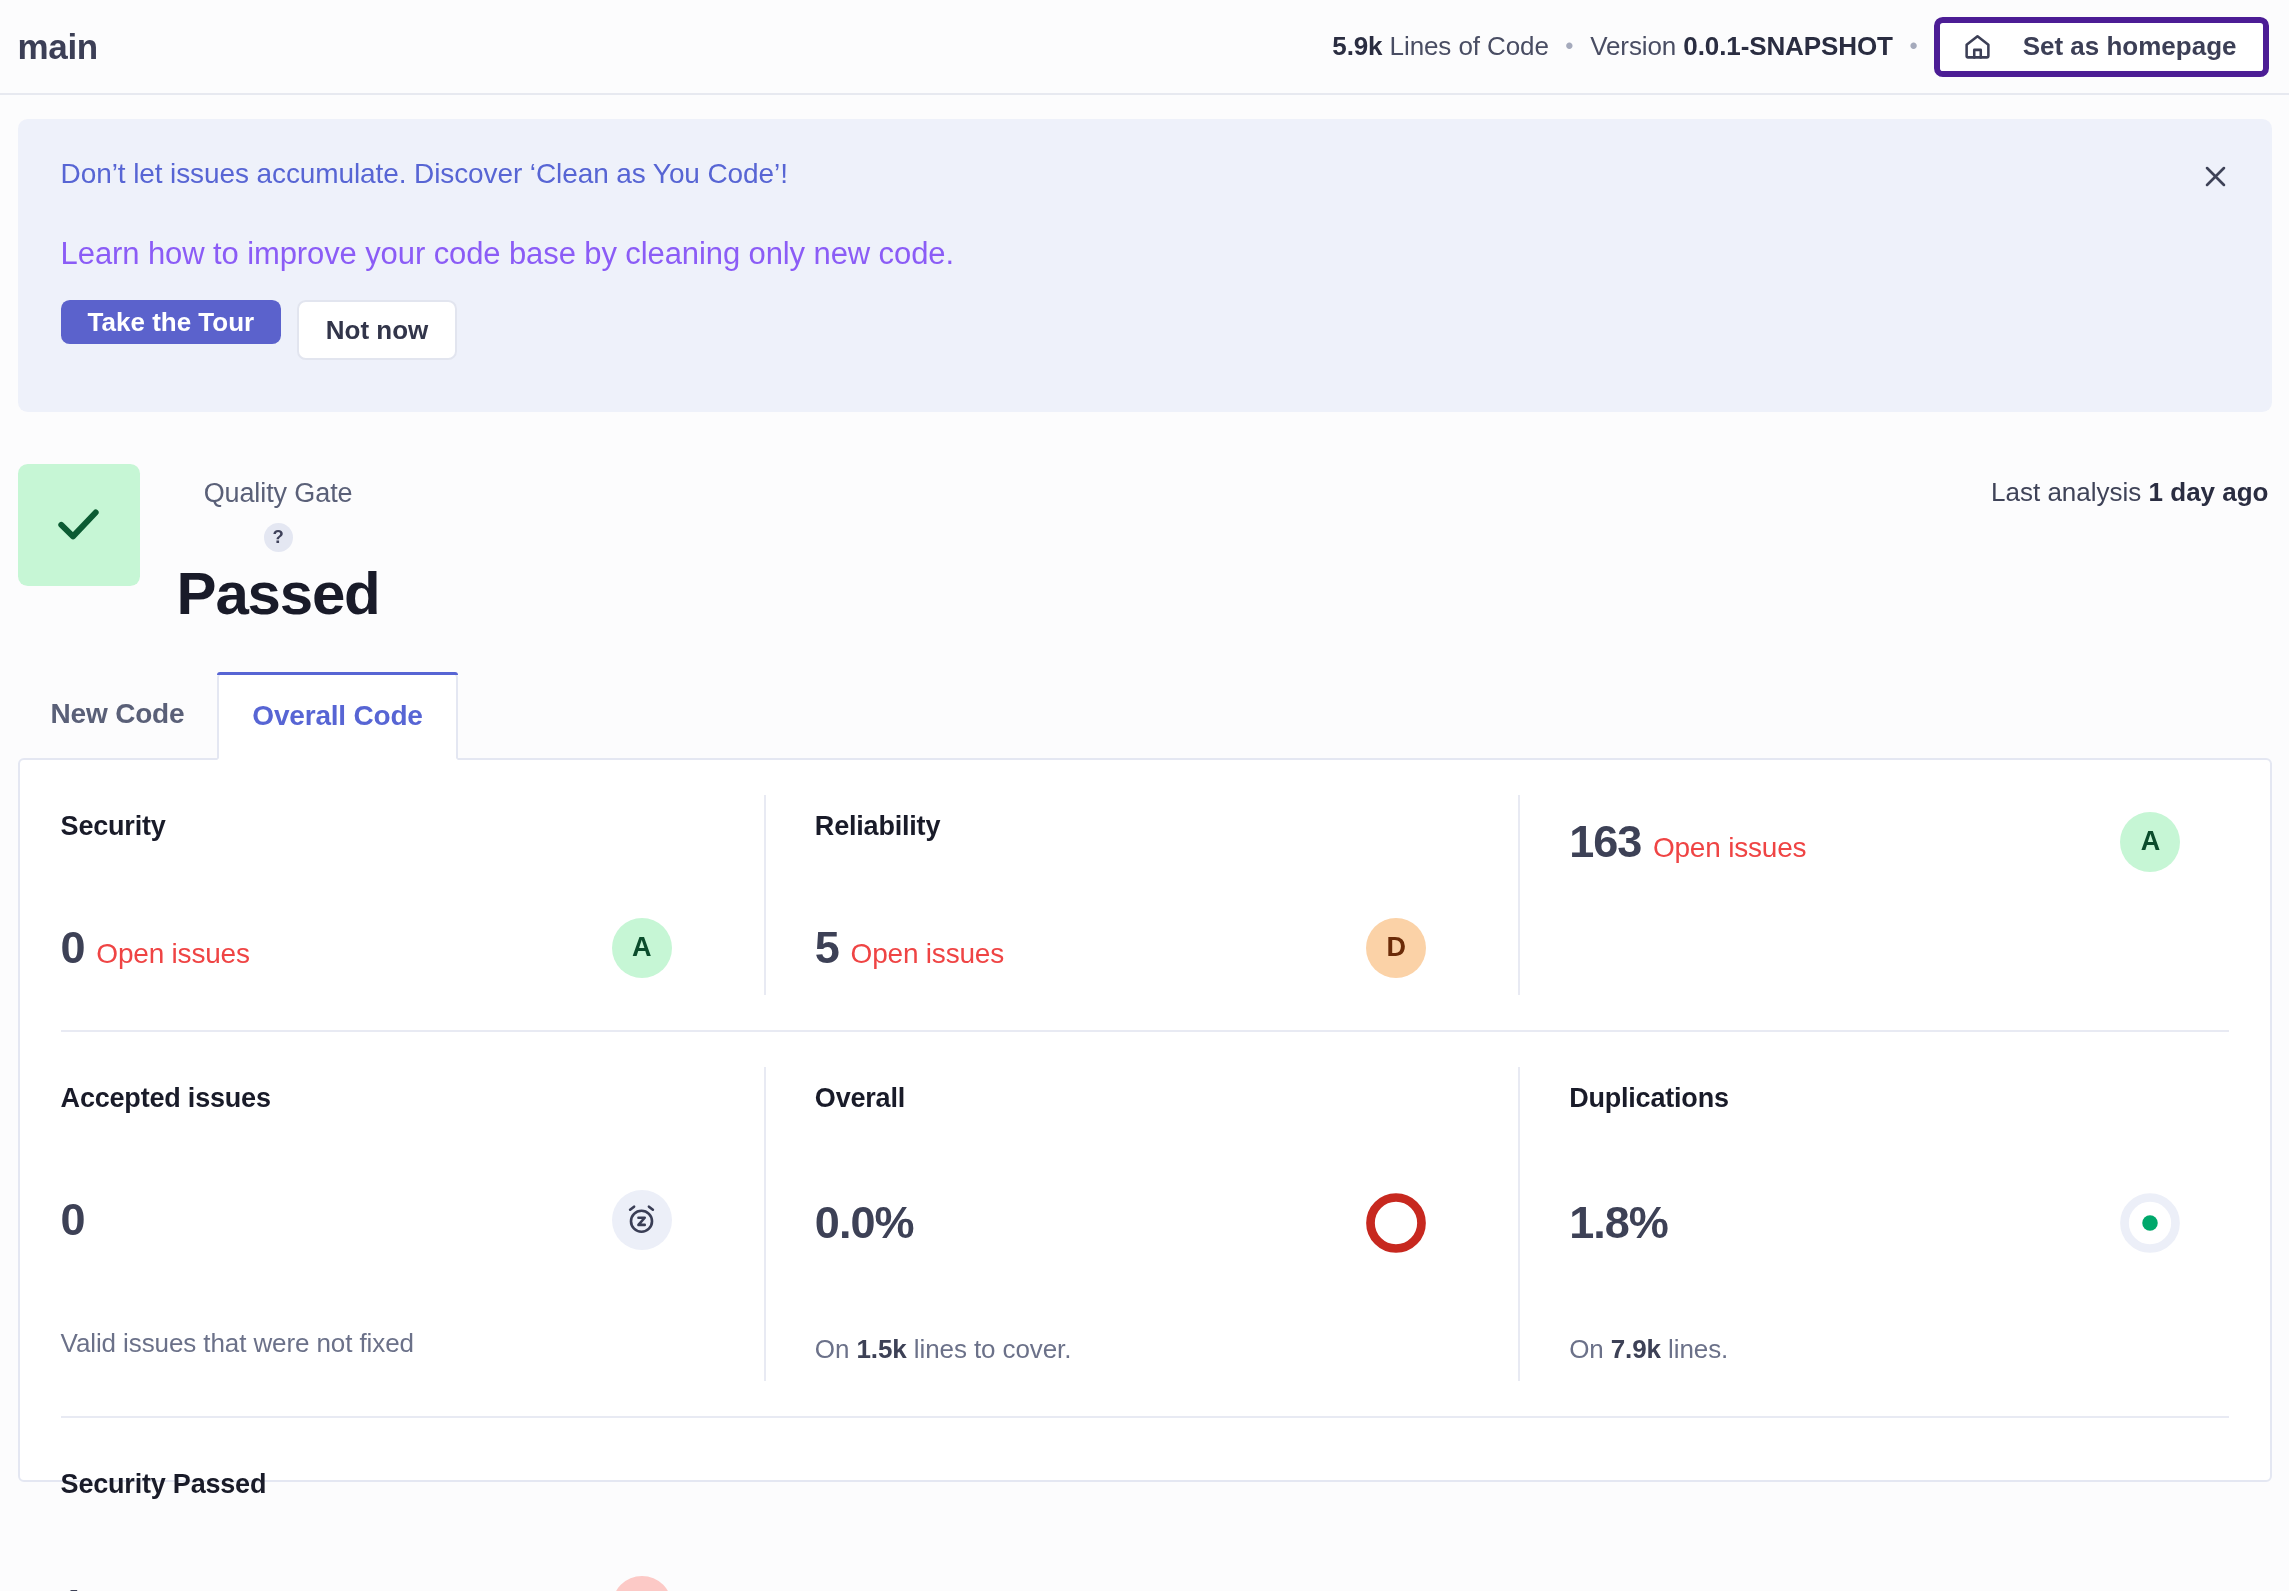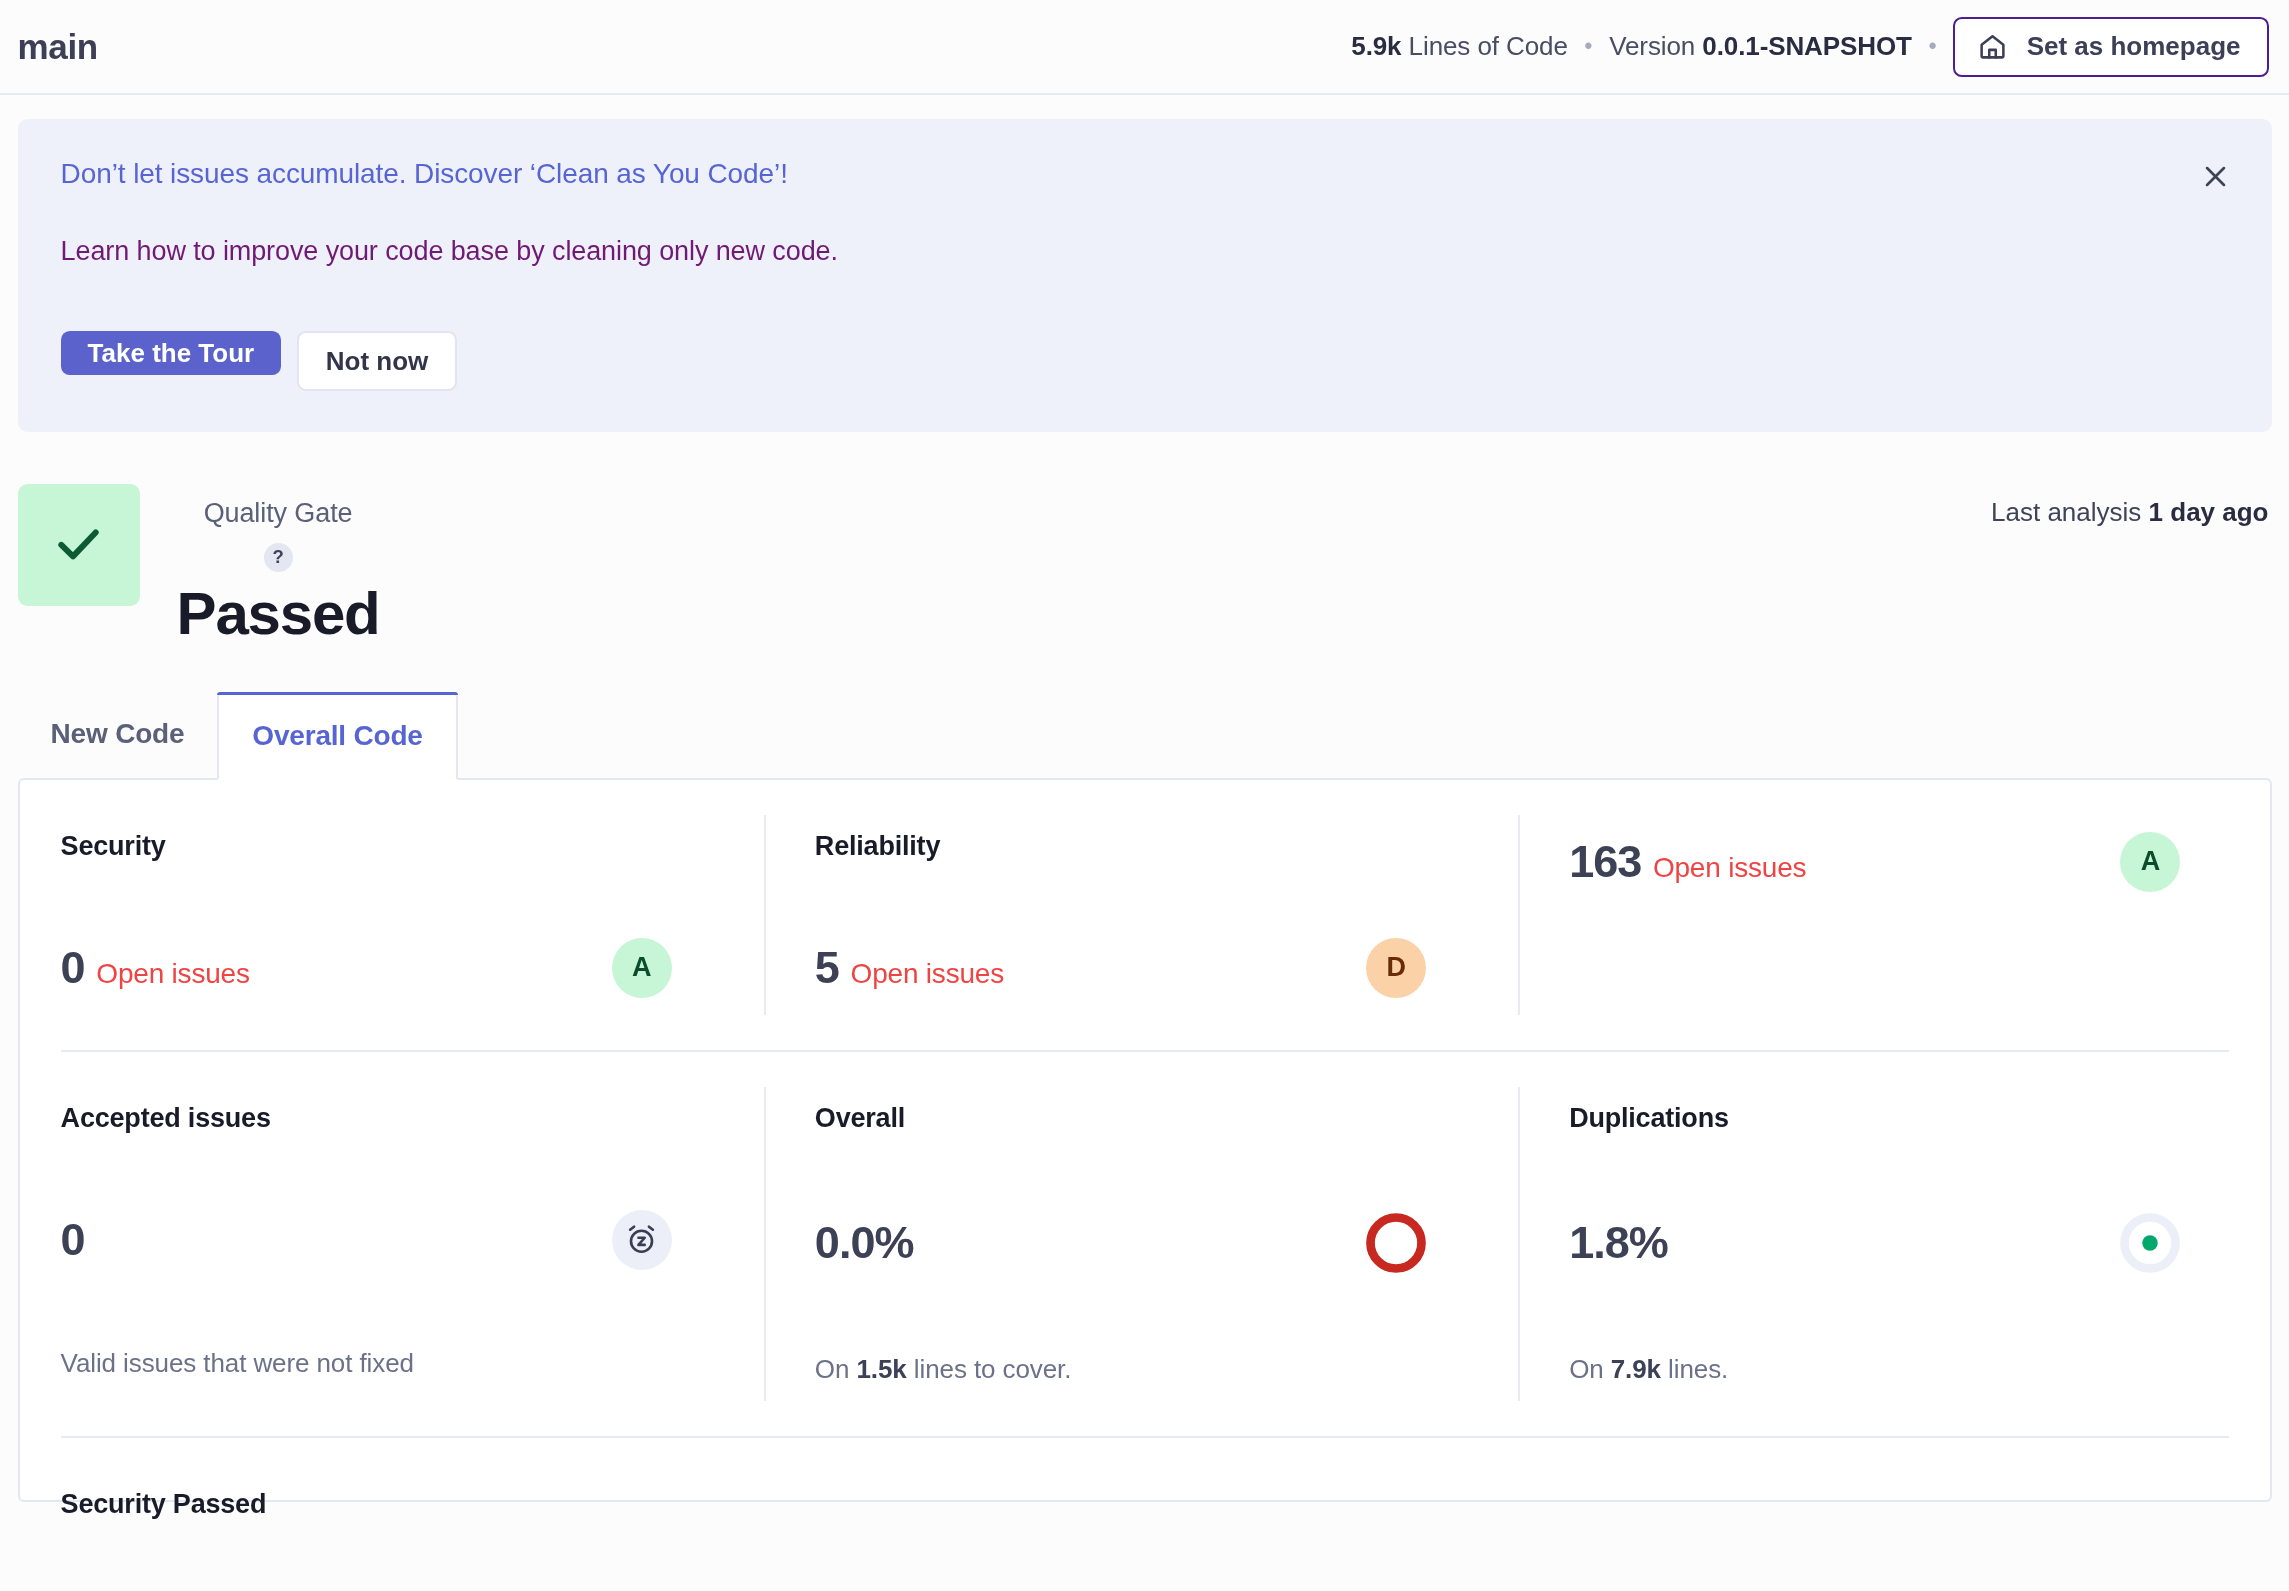--- a/index.html
+++ b/index.html
@@ -41,24 +41,24 @@
   .meta-text b { font-weight: 700; color: #2a2d41; }
   .meta-dot {
     color: #a5aabc;
     font-size: 23.4px;
     margin: 0 16.6px;
     line-height: 1;
   }
   .homepage-btn {
     display: inline-flex;
     align-items: center;
-    gap: 20px;
+    gap: 31px;
     height: 60px;
     padding: 0 26px 0 22.4px;
-    border: 2px solid #4c1d95;
+    border: 6px solid #4c1d95;
     border-radius: 8.8px;
     background: #ffffff;
     font-size: 26px;
     font-weight: 700;
     color: #3c3f56;
     cursor: pointer;
     white-space: nowrap;
   }
   .homepage-btn svg { display: block; }
 
@@ -71,24 +71,24 @@
     padding: 39px 43px 41px 43px;
     min-height: 293px;
   }
   .banner-title {
     font-size: 28px;
     color: #5765d4;
     letter-spacing: -0.1px;
     margin-bottom: 46px;
   }
   .banner-desc {
-    font-size: 27px;
-    color: #701a75;
+    font-size: 31px;
+    color: #8b5cf6;
     letter-spacing: -0.1px;
-    margin-bottom: 64px;
+    margin-bottom: 28px;
   }
   .banner-actions { display: flex; gap: 15.6px; }
   .btn-primary {
     height: 44px;
     padding: 0 27px;
     border: none;
     border-radius: 8.8px;
     background: #5b62cc;
     color: #ffffff;
     font-size: 26px;

